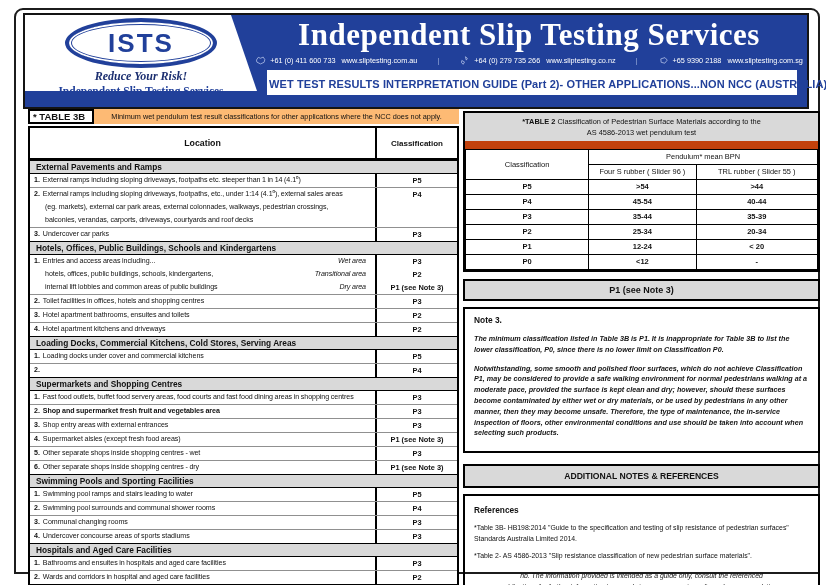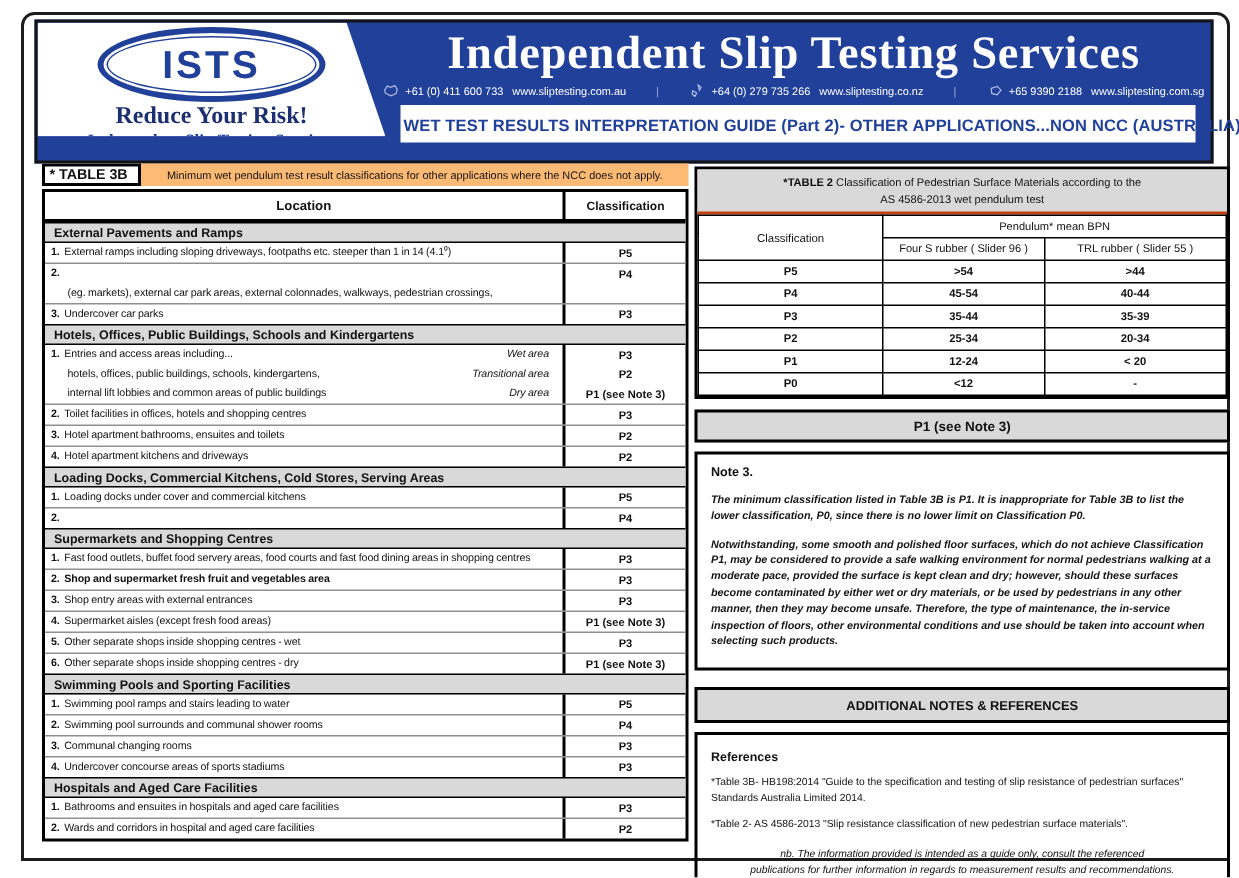--- a/index.html
+++ b/index.html
@@ -11,22 +11,22 @@
 
   
   .header { position:absolute; left:7px; top:3px; width:786px; height:96px;
             background:#21409a; border:2px solid #141414; }
   .logo-panel { position:absolute; left:0; top:0; bottom:16px; width:232px; background:#fff;
                 clip-path:polygon(0 0, 206px 0, 232px 100%, 0 100%); text-align:center; z-index:2; }
   .oval { width:152px; height:50px; margin:3px auto 1px; border:4px solid #21409a; border-radius:50%;
           display:flex; align-items:center; justify-content:center;
           box-shadow:inset 0 0 0 2px #fff, inset 0 0 0 3px #21409a; }
   .oval span { font-weight:bold; font-size:26px; letter-spacing:2px; color:#21409a; }
-  .tagline { font-family:"Liberation Serif", serif; font-weight:bold;
-             font-size:16px; color:#1c2f70; margin-top:0; }
+  .tagline { font-family:"Liberation Serif", serif; font-style:italic; font-weight:bold;
+             font-size:12px; color:#1c2f70; margin-top:0; }
   .company { font-family:"Liberation Serif", serif; font-weight:bold; font-size:11.5px; color:#21409a; margin-top:1px; }
   .gpc-bar { display:inline-block; background:#7f7f7f; color:#fff; font-size:6.3px; letter-spacing:2px;
              padding:2px 7px 2px 9px; margin-top:2px; }
   .head-right { position:absolute; left:226px; right:0; top:0; bottom:0; }
   .main-title { font-family:"Liberation Serif", serif; font-weight:bold; color:#fff; font-size:31px;
                 text-align:center; white-space:nowrap; margin-top:2px; letter-spacing:0.5px; }
   .contacts { display:flex; align-items:center; justify-content:center; gap:18px; color:#fff;
               font-size:7.3px; margin-top:3px; white-space:nowrap; }
   .cgroup { display:inline-flex; align-items:center; gap:4px; }
   .cicon { width:11px; height:9px; }
@@ -37,21 +37,21 @@
   .subtitle-bar span { font-weight:bold; font-size:11px; color:#21409a; letter-spacing:0.1px; white-space:nowrap; }
 
   
   .left-col { position:absolute; left:12px; top:99px; width:431px; }
   .t3b-caption { display:flex; height:15px; margin-bottom:2px; }
   .t3b-label { width:66px; border:2px solid #000; background:#fff; display:flex; align-items:center;
                padding-left:3px; font-weight:bold; font-size:9.5px; white-space:nowrap; }
   .t3b-desc { flex:1; background:#fdba74; display:flex; align-items:center; justify-content:center;
               text-align:center; font-size:7.3px; padding:0 16px; }
   .t3b { border:2.5px solid #000; background:#fff; }
-  .thead { display:flex; border-bottom:2px solid #000; height:20px; }
+  .thead { display:flex; border-bottom:2px solid #000; height:32px; }
   .thead .loc-h { flex:1; border-right:2.5px solid #000; display:flex; align-items:center;
                   justify-content:center; font-weight:bold; font-size:8.8px; }
   .thead .cls-h { width:80px; display:flex; align-items:center; justify-content:center;
                   font-weight:bold; font-size:8px; }
   .sec-title { background:#d9d9d9; border-top:1.5px solid #000; border-bottom:1.5px solid #000;
                font-weight:bold; font-size:8.3px; line-height:12px; padding-left:6px; }
   .r { display:flex; align-items:stretch; }
   .r + .r { border-top:1px solid #909090; }
   .loc { flex:1; border-right:2.5px solid #000; padding:0 2px 0 4px; overflow:hidden; }
   .ln { display:flex; align-items:baseline; line-height:13px; font-size:7.1px;
@@ -60,21 +60,21 @@
   .ln .ind { padding-left:11px; }
   .ar { margin-left:auto; font-style:italic; padding-right:7px; padding-left:6px; }
   .bold-row .ln span { font-weight:bold; }
   .cls { width:80px; text-align:center; font-weight:bold; font-size:7.4px; line-height:13px;
          padding-top:0; white-space:nowrap; }
 
   
   .right-col { position:absolute; left:447px; top:101px; width:357px; }
   .t2 { border:2.5px solid #000; }
   .t2-title { background:#d9d9d9; text-align:center; font-size:7.4px; line-height:11px;
-              padding:3px 8px; border-bottom:2px solid #c2410c; }
+              padding:3px 8px; border-bottom:8px solid #c2410c; }
   .t2grid { width:100%; border-collapse:collapse; table-layout:fixed; }
   .t2grid th, .t2grid td { border:1.5px solid #000; text-align:center; padding:1px 2px; }
   .t2grid th { font-weight:normal; font-size:7.4px; line-height:12px; }
   .t2grid td { font-weight:bold; font-size:7.5px; line-height:12px; }
   .t2grid .clshead { font-size:7.6px; }
   .p1-banner { margin-top:7px; border:2.5px solid #000; background:#d9d9d9; text-align:center;
                font-weight:bold; font-size:9px; padding:4px 0; }
   .note3 { margin-top:6px; border:2.5px solid #000; padding:5px 9px 4px; min-height:132px; }
   .n3-head { font-weight:bold; font-size:8.4px; margin:1px 0 9px; }
   .note3 p { font-style:italic; font-size:7.2px; line-height:1.5; margin-bottom:8px; color:#141414;font-weight:bold; }
@@ -151,23 +151,27 @@
                 <b class="n">1.</b>
                 <span>External ramps including sloping driveways, footpaths etc. steeper than 1 in 14 (4.1⁰)</span>
               </div>
             </div>
           <div class="cls">P5</div>
         </div>
         <div class="r">
           <div class="loc">
             <div class="ln">
                 <b class="n">2.</b>
+                <span>External ramps including sloping driveways, footpaths, etc., under 1:14 (4.1⁰), external sales areas</span>
               </div>
             <div class="ln">
                 <span class="ind">(eg. markets), external car park areas, external colonnades, walkways, pedestrian crossings,</span>
+              </div>
+            <div class="ln">
+                <span class="ind">balconies, verandas, carports, driveways, courtyards and roof decks</span>
               </div>
           </div>
           <div class="cls">P4</div>
         </div>
         <div class="r">
           <div class="loc">
               <div class="ln">
                 <b class="n">3.</b>
                 <span>Undercover car parks</span>
               </div>

